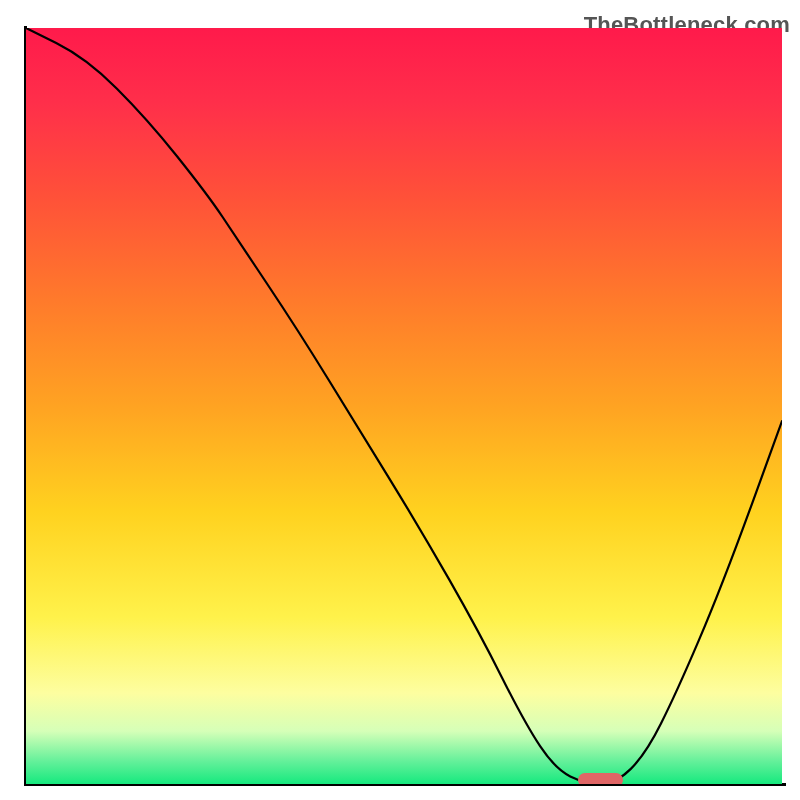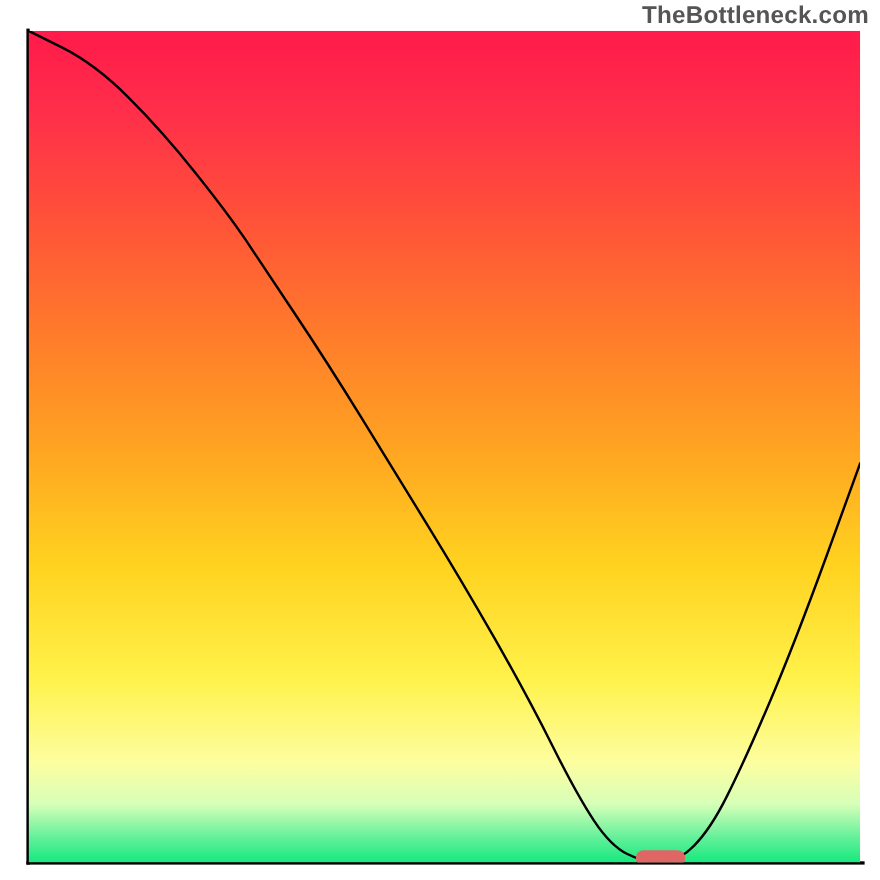--- a/index.html
+++ b/index.html
@@ -11,21 +11,21 @@
     background: #fff;
     font-family: Arial, Helvetica, sans-serif;
   }
   .chart-wrap {
     position: relative;
     width: 800px;
     height: 800px;
   }
   .watermark {
     position: absolute;
-    top: 1px;
+    top: 12px;
     right: 10px;
     font-size: 22px;
     font-weight: 600;
     color: #555;
     letter-spacing: 0.2px;
   }
   .plot-area {
     position: absolute;
     left: 26px;
     top: 28px;

